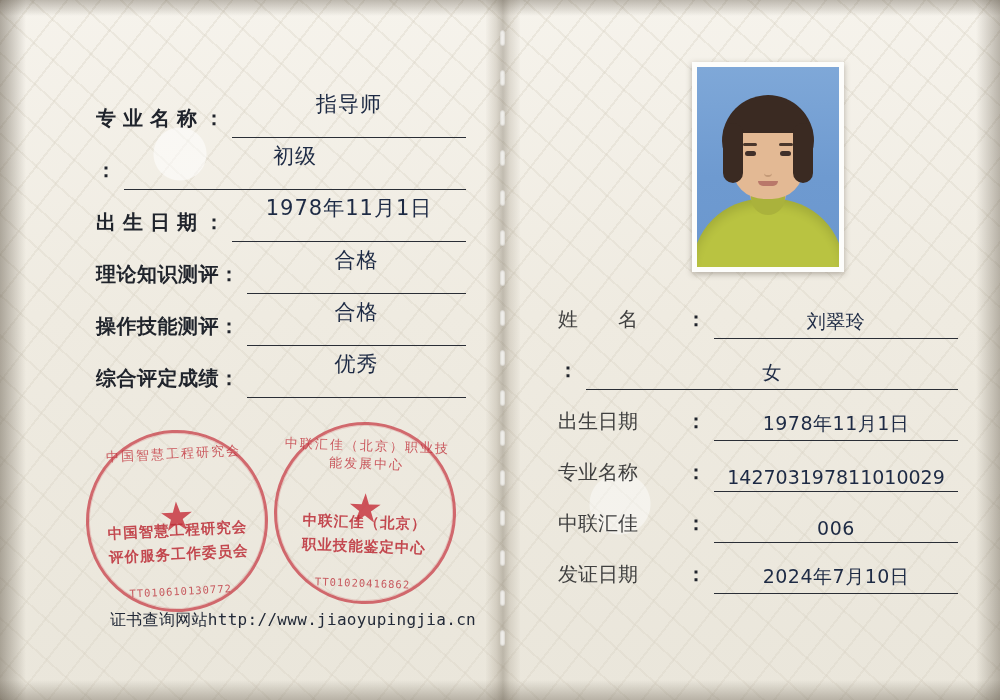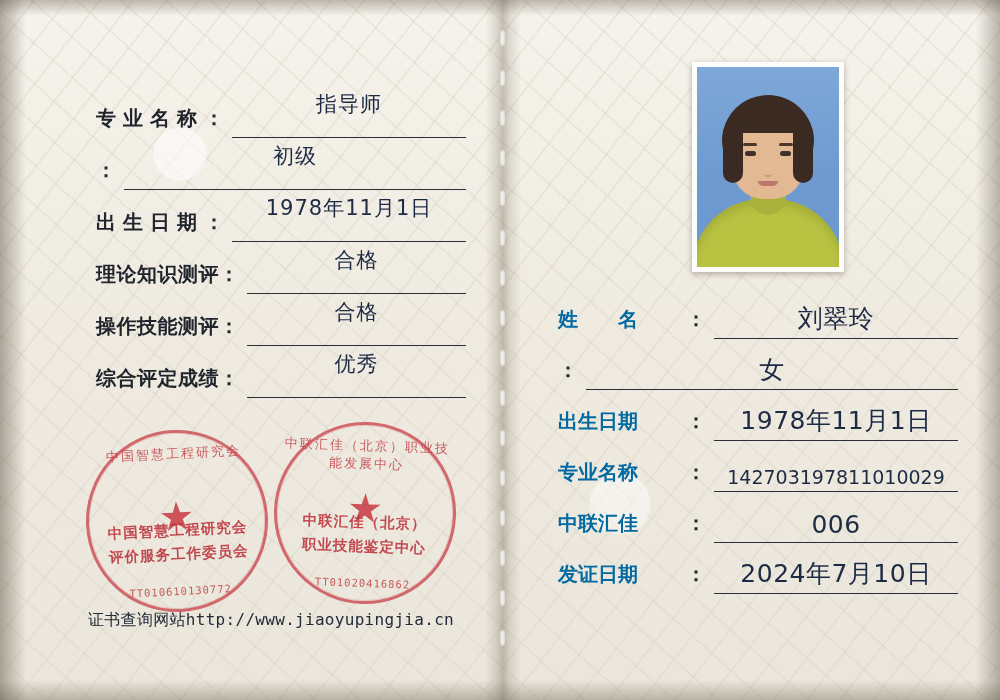--- a/index.html
+++ b/index.html
@@ -200,20 +200,21 @@
     left: 88px;
     top: 598px;
     font-family: "DejaVu Sans Mono", "Liberation Mono", monospace;
     font-size: 16px;
     color: #232a38;
     letter-spacing: 0.3px;
   }
   .website-line .cn {
     font-family: "DejaVu Sans", "Liberation Sans", sans-serif;
     font-size: 16px;
+    margin-left: 22px;
   }
 
   
   .page-right {
     position: absolute;
     left: 520px;
     top: 0;
     width: 480px;
     height: 700px;
   }
@@ -353,41 +354,41 @@
     top: 288px;
     width: 400px;
   }
   .info-row {
     display: flex;
     align-items: flex-end;
     height: 51px;
   }
   .info-label {
     font-size: 20px;
-    font-weight: 700;
-    color: #0369a1;
+    font-weight: 400;
+    color: #404040;
     white-space: nowrap;
     padding-bottom: 6px;
     width: 128px;
   }
   .info-colon {
     font-size: 20px;
     font-weight: 700;
     color: #20242c;
     padding-bottom: 6px;
   }
   .info-value-wrap {
     flex: 1;
     border-bottom: 1.6px solid #2a2e36;
     text-align: center;
     padding-bottom: 3px;
     margin-left: 8px;
   }
   .info-value {
-    font-size: 25px;
+    font-size: 19px;
     color: #1d2a44;
     letter-spacing: 0.5px;
   }
   .info-value.small {
     font-size: 19px;
     letter-spacing: 0;
   }
 </style>
 </head>
 <body>

